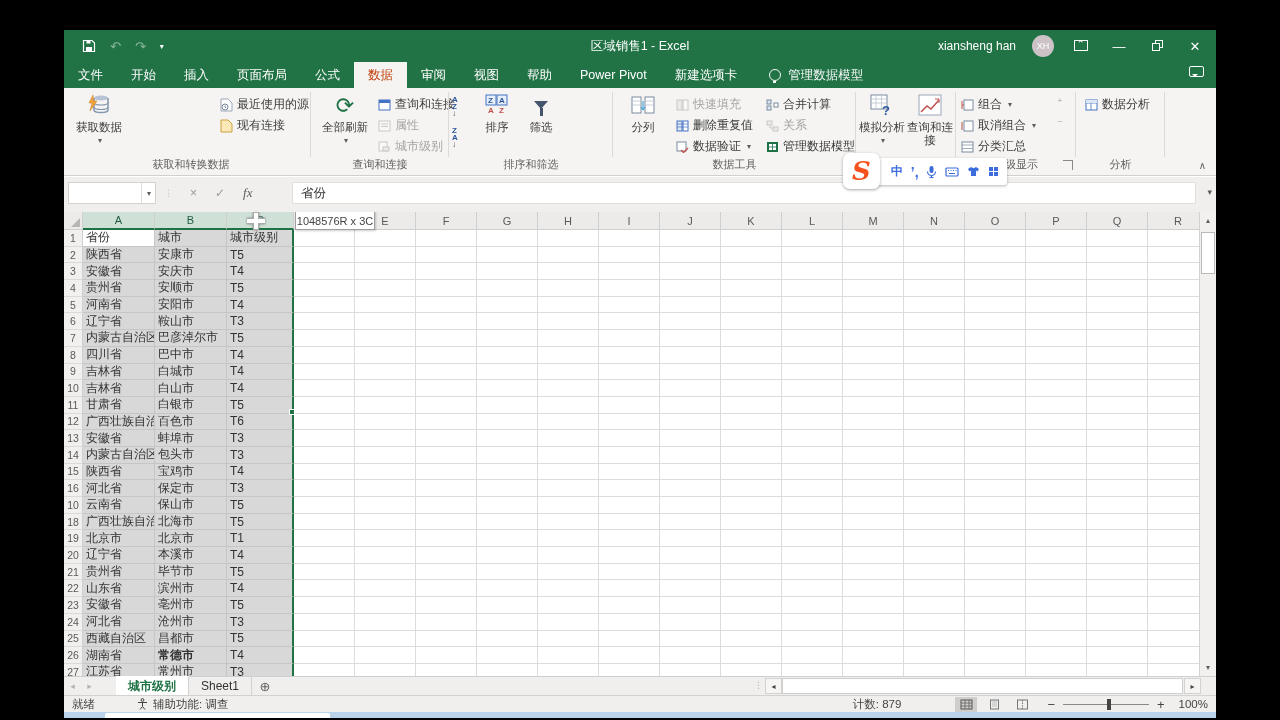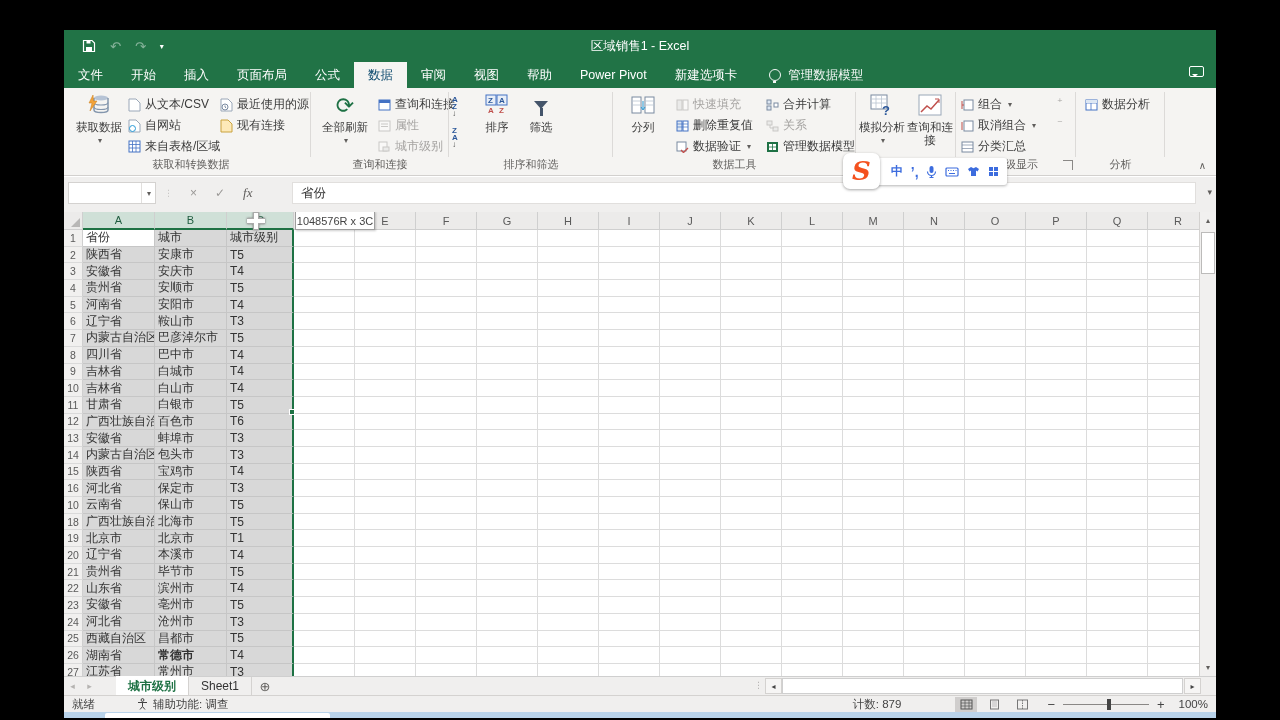--- a/index.html
+++ b/index.html
@@ -22,21 +22,21 @@
   .restore-ic i { position:absolute; border:1px solid #fff; width:8px; height:8px; display:block; }
   .restore-ic i:first-child { right:0; top:0; }
   .restore-ic i:last-child { left:0; bottom:0; background:#217346; }
   .ribopt-ic { width:14px; height:11px; border:1px solid #fff; position:relative; display:inline-block; }
   .ribopt-ic:after { content:"⌃"; position:absolute; left:2px; top:-2px; font-size:9px; }
 
   
   #tabrow { position:absolute; left:0; top:32px; width:100%; height:26px; background:#217346;
     display:flex; align-items:stretch; color:#fff; font-size:12.5px; }
   .rtab { padding:0 14px; display:flex; align-items:center; }
-  .rtab.active { background:#f5f4f2; color:#0c4a6e; }
+  .rtab.active { background:#f5f4f2; color:#c2410c; }
   #tab-search { display:flex; align-items:center; gap:7px; margin-left:18px; opacity:.95; }
   .bulb { width:12px; height:12px; border:1.3px solid #fff; border-radius:50%; position:relative; }
   .bulb:after { content:""; position:absolute; left:3px; bottom:-3px; width:3px; height:2px; background:#fff; }
   #comment-ic { position:absolute; right:12px; top:36px; width:15px; height:11px; border:1.4px solid #fff; border-radius:2px; }
   #comment-ic:after { content:""; position:absolute; left:2px; bottom:-4px; border:3px solid transparent; border-top-color:#fff; }
 
   
   #ribbon { position:absolute; left:0; top:58px; width:100%; height:88px; background:#f5f4f2;
     border-bottom:1px solid #d2d0ce; font-size:12px; color:#3b3b3b; }
   .rgroup { position:absolute; top:0; height:100%; }
@@ -152,20 +152,28 @@
             <path d="M1.5 1.5h8.5l2.5 2.5v8.5h-11z" fill="none" stroke="#fff" stroke-width="1.2"></path>
             <rect x="4" y="8" width="6" height="4" fill="#fff"></rect>
             <rect x="4.5" y="1.5" width="4" height="3" fill="#fff"></rect>
           </svg>
       </span>
       <span class="qbtn dim">↶</span>
       <span class="qbtn dim">↷</span>
       <span class="qbtn" style="font-size:8px">▾</span>
     </div>
     <div id="title-text">区域销售1 - Excel</div>
+    <div class="tb-right">
+      <span>xiansheng han</span>
+      <span id="avatar">XH</span>
+      <span class="winbtn"><span class="ribopt-ic"></span></span>
+      <span class="winbtn">—</span>
+      <span class="winbtn"><span class="restore-ic"><i></i><i></i></span></span>
+      <span class="winbtn">✕</span>
+    </div>
   </div>
 
   <div id="tabrow">
       <div class="rtab">文件</div>
       <div class="rtab">开始</div>
       <div class="rtab">插入</div>
       <div class="rtab">页面布局</div>
       <div class="rtab">公式</div>
       <div class="rtab active">数据</div>
       <div class="rtab">审阅</div>
@@ -187,42 +195,20 @@
         <span class="bicon">
           <svg width="24" height="24" viewBox="0 0 24 24">
               <ellipse cx="14" cy="5" rx="7" ry="2.5" fill="#b7c4d6"></ellipse>
               <path d="M7 5v12c0 1.4 3.1 2.5 7 2.5s7-1.1 7-2.5V5" fill="none" stroke="#8496ad" stroke-width="1.5"></path>
               <path d="M7 9.5c0 1.4 3.1 2.5 7 2.5s7-1.1 7-2.5M7 14c0 1.4 3.1 2.5 7 2.5s7-1.1 7-2.5" fill="none" stroke="#8496ad" stroke-width="1.2"></path>
               <path d="M6 2L2 10h3l-2 8 7-10H6.5z" fill="#f2a33a" stroke="#c87d1a" stroke-width=".5"></path>
             </svg>
         </span>
         <span>获取数据</span>
         <span class="dd">▾</span>
-      </div>
-      <div class="smallcol" style="left:56px;top:6px">
-        <div class="sitem">
-          <svg width="13" height="14" viewBox="0 0 13 14">
-              <path d="M1 1h7l4 4v8H1z" fill="#fff" stroke="#9aa7b8"></path>
-            </svg>
-          <span>从文本/CSV</span>
-        </div>
-        <div class="sitem">
-          <svg width="13" height="14" viewBox="0 0 13 14">
-              <path d="M1 1h7l4 4v8H1z" fill="#fff" stroke="#9aa7b8"></path>
-              <circle cx="4.5" cy="9.5" r="3" fill="none" stroke="#2b9bd7"></circle>
-            </svg>
-          <span>自网站</span>
-        </div>
-        <div class="sitem">
-          <svg width="13" height="13" viewBox="0 0 13 13">
-              <rect x="1" y="1" width="11" height="11" fill="#fff" stroke="#4472c4"></rect>
-              <path d="M1 4.5h11M1 8h11M4.5 1v11M8 1v11" stroke="#4472c4" stroke-width=".8"></path>
-            </svg>
-          <span>来自表格/区域</span>
-        </div>
       </div>
       <div class="smallcol" style="left:148px;top:6px">
         <div class="sitem">
           <svg width="13" height="14" viewBox="0 0 13 14">
               <path d="M1 1h7l4 4v8H1z" fill="#fff" stroke="#9aa7b8"></path>
               <circle cx="5" cy="9" r="3" fill="none" stroke="#7a8aa0"></circle>
               <path d="M5 7.5V9l1.2 1" stroke="#7a8aa0" fill="none"></path>
             </svg>
           <span>最近使用的源</span>
         </div>

